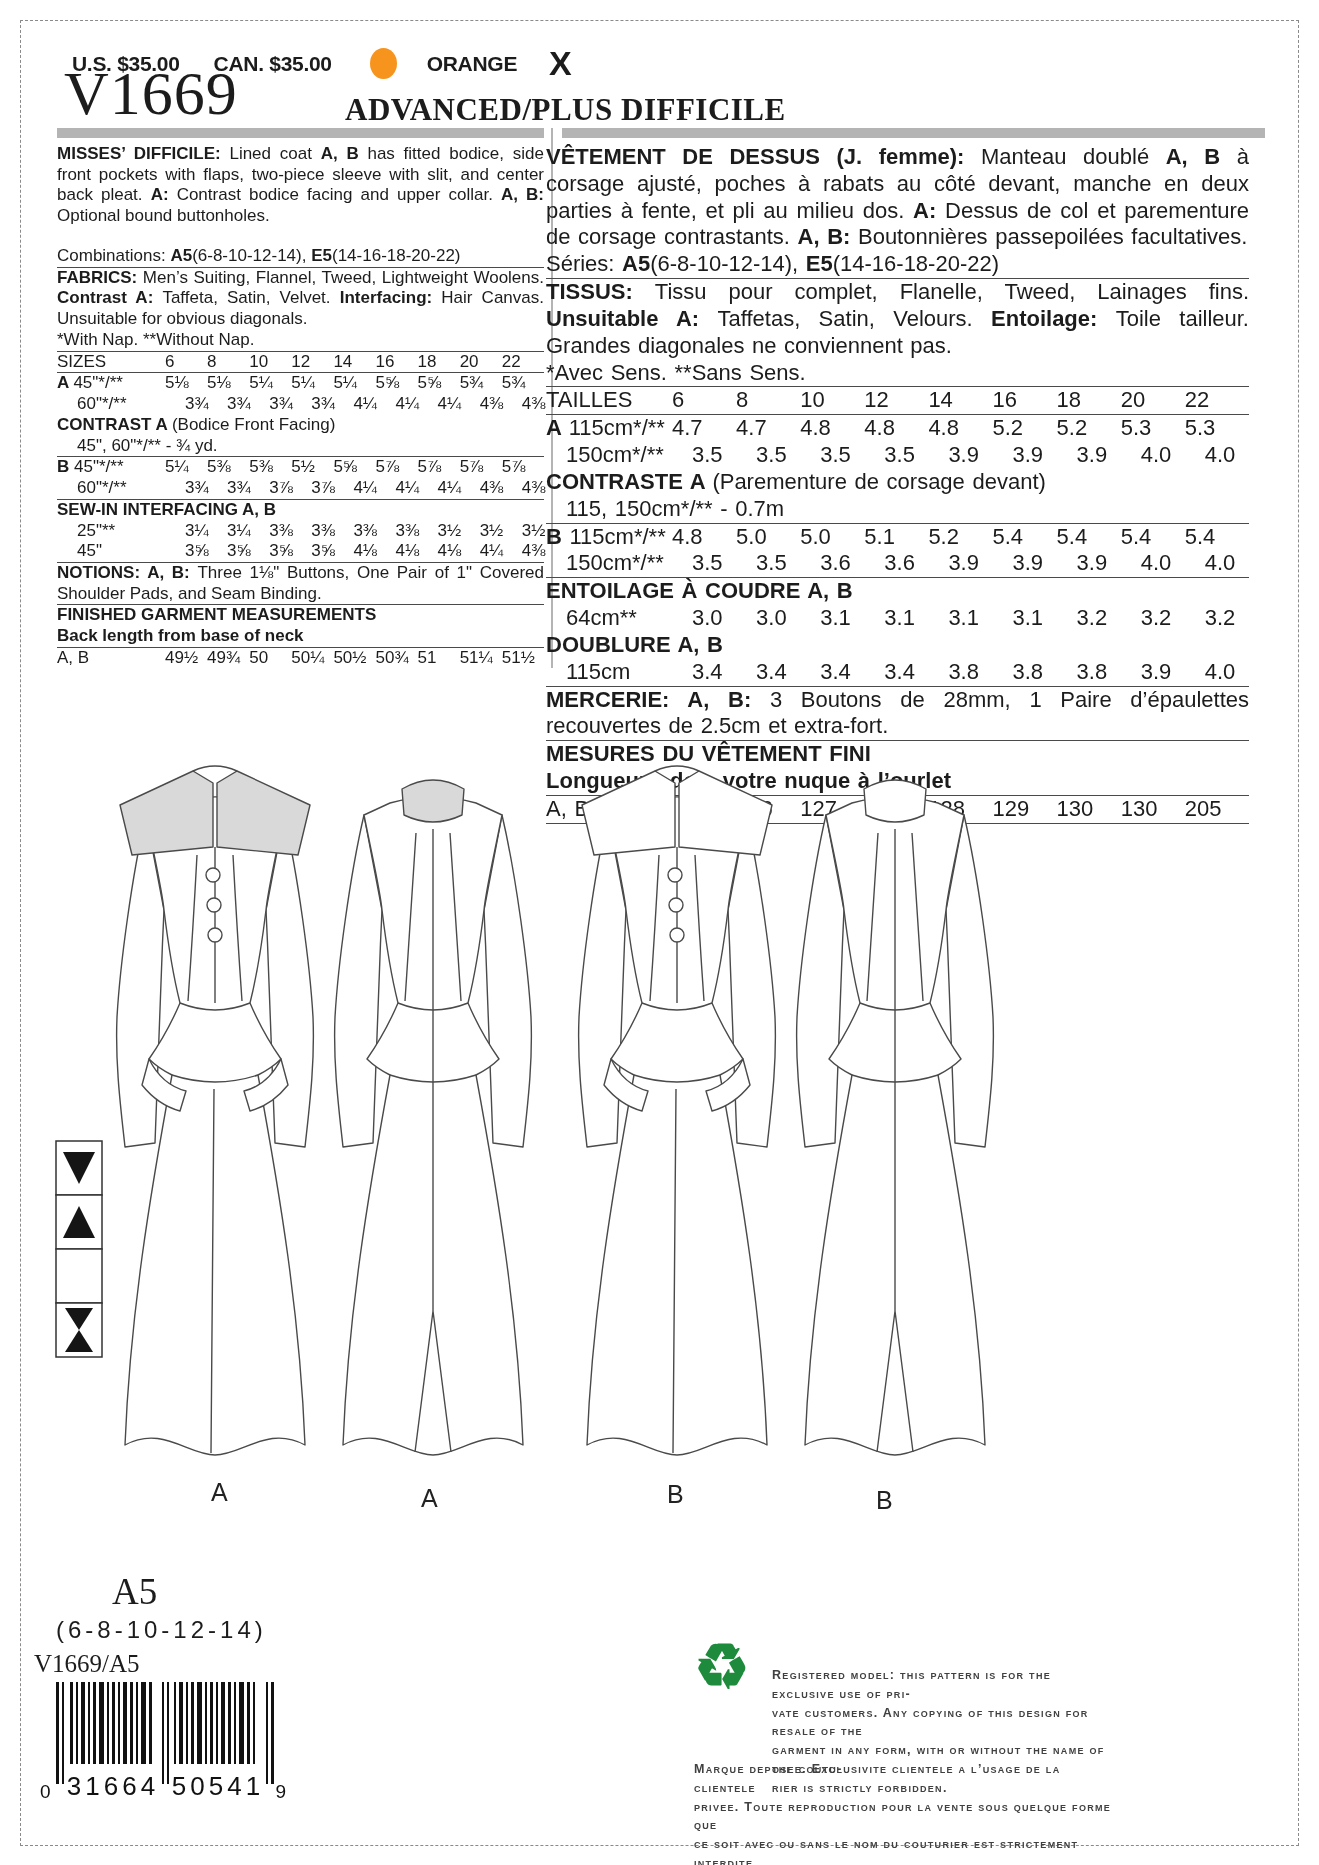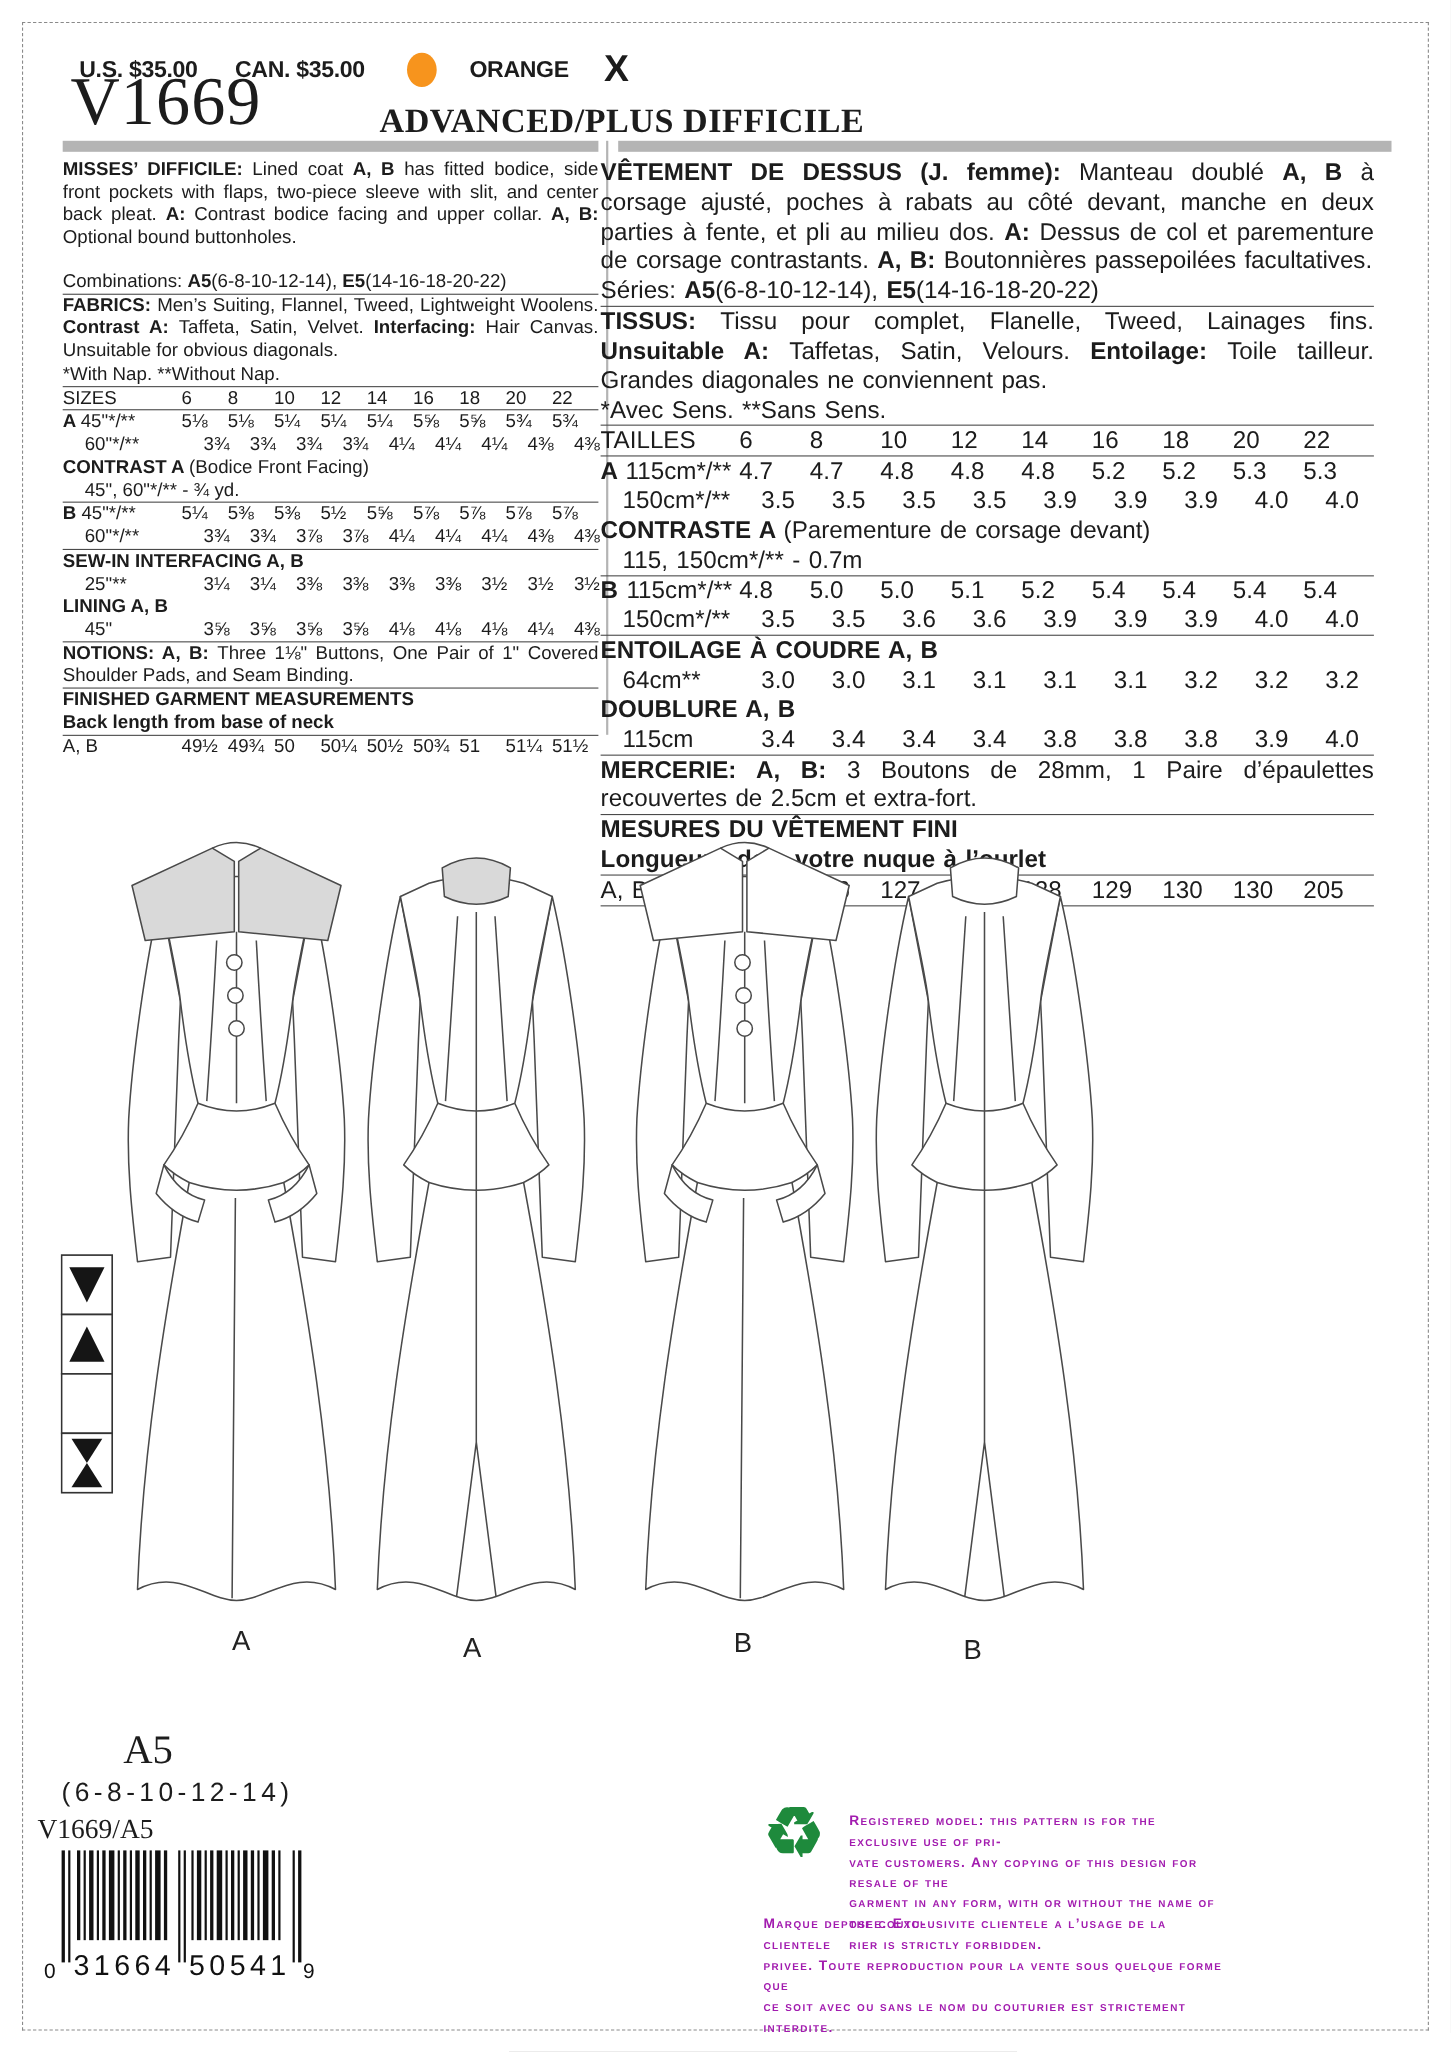--- a/index.html
+++ b/index.html
@@ -53,22 +53,22 @@
   .symbols{position:absolute;left:55px;top:1140px;}
 
   
   .view-label{position:absolute;left:112px;top:1570px;font-family:"Liberation Serif",serif;font-size:37px;}
   .view-sizes{position:absolute;left:56px;top:1616px;font-size:24px;letter-spacing:4px;}
   .sku{position:absolute;left:34px;top:1650px;font-family:"Liberation Serif",serif;font-size:25px;}
   .barcode{position:absolute;left:38px;top:1682px;}
 
   
   .recycle{position:absolute;left:694px;top:1636px;font-size:62px;line-height:1;font-weight:700;}
-  .caps-block{position:absolute;font-variant:small-caps;font-weight:600;color:#a21caf;
-              letter-spacing:1.3px;font-size:12.5px;line-height:1.5;}
+  .caps-block{position:absolute;font-variant:small-caps;font-weight:600;color:#404040;
+              letter-spacing:1.3px;font-size:12.5px;line-height:1.5;margin-top:20px;}
   .reg-block{left:772px;top:1646px;width:345px;}
   .marque-block{left:694px;top:1740px;width:430px;}
 </style>
 </head>
 <body>
 
 <div id="page">
   <div class="dashed"></div>
 
   <div class="price-line">
@@ -159,21 +159,20 @@
           <span class="tcell">3¼</span>
           <span class="tcell">3¼</span>
           <span class="tcell">3⅜</span>
           <span class="tcell">3⅜</span>
           <span class="tcell">3⅜</span>
           <span class="tcell">3⅜</span>
           <span class="tcell">3½</span>
           <span class="tcell">3½</span>
           <span class="tcell">3½</span>
         </div>
-        <div class="ttext"><span class="tlabel"><b>LINING A, B</b></span></div>
         <div class="trow rb">
           <span class="tlabel ind">45"</span>
           <span class="tcell">3⅝</span>
           <span class="tcell">3⅝</span>
           <span class="tcell">3⅝</span>
           <span class="tcell">3⅝</span>
           <span class="tcell">4⅛</span>
           <span class="tcell">4⅛</span>
           <span class="tcell">4⅛</span>
           <span class="tcell">4¼</span>

